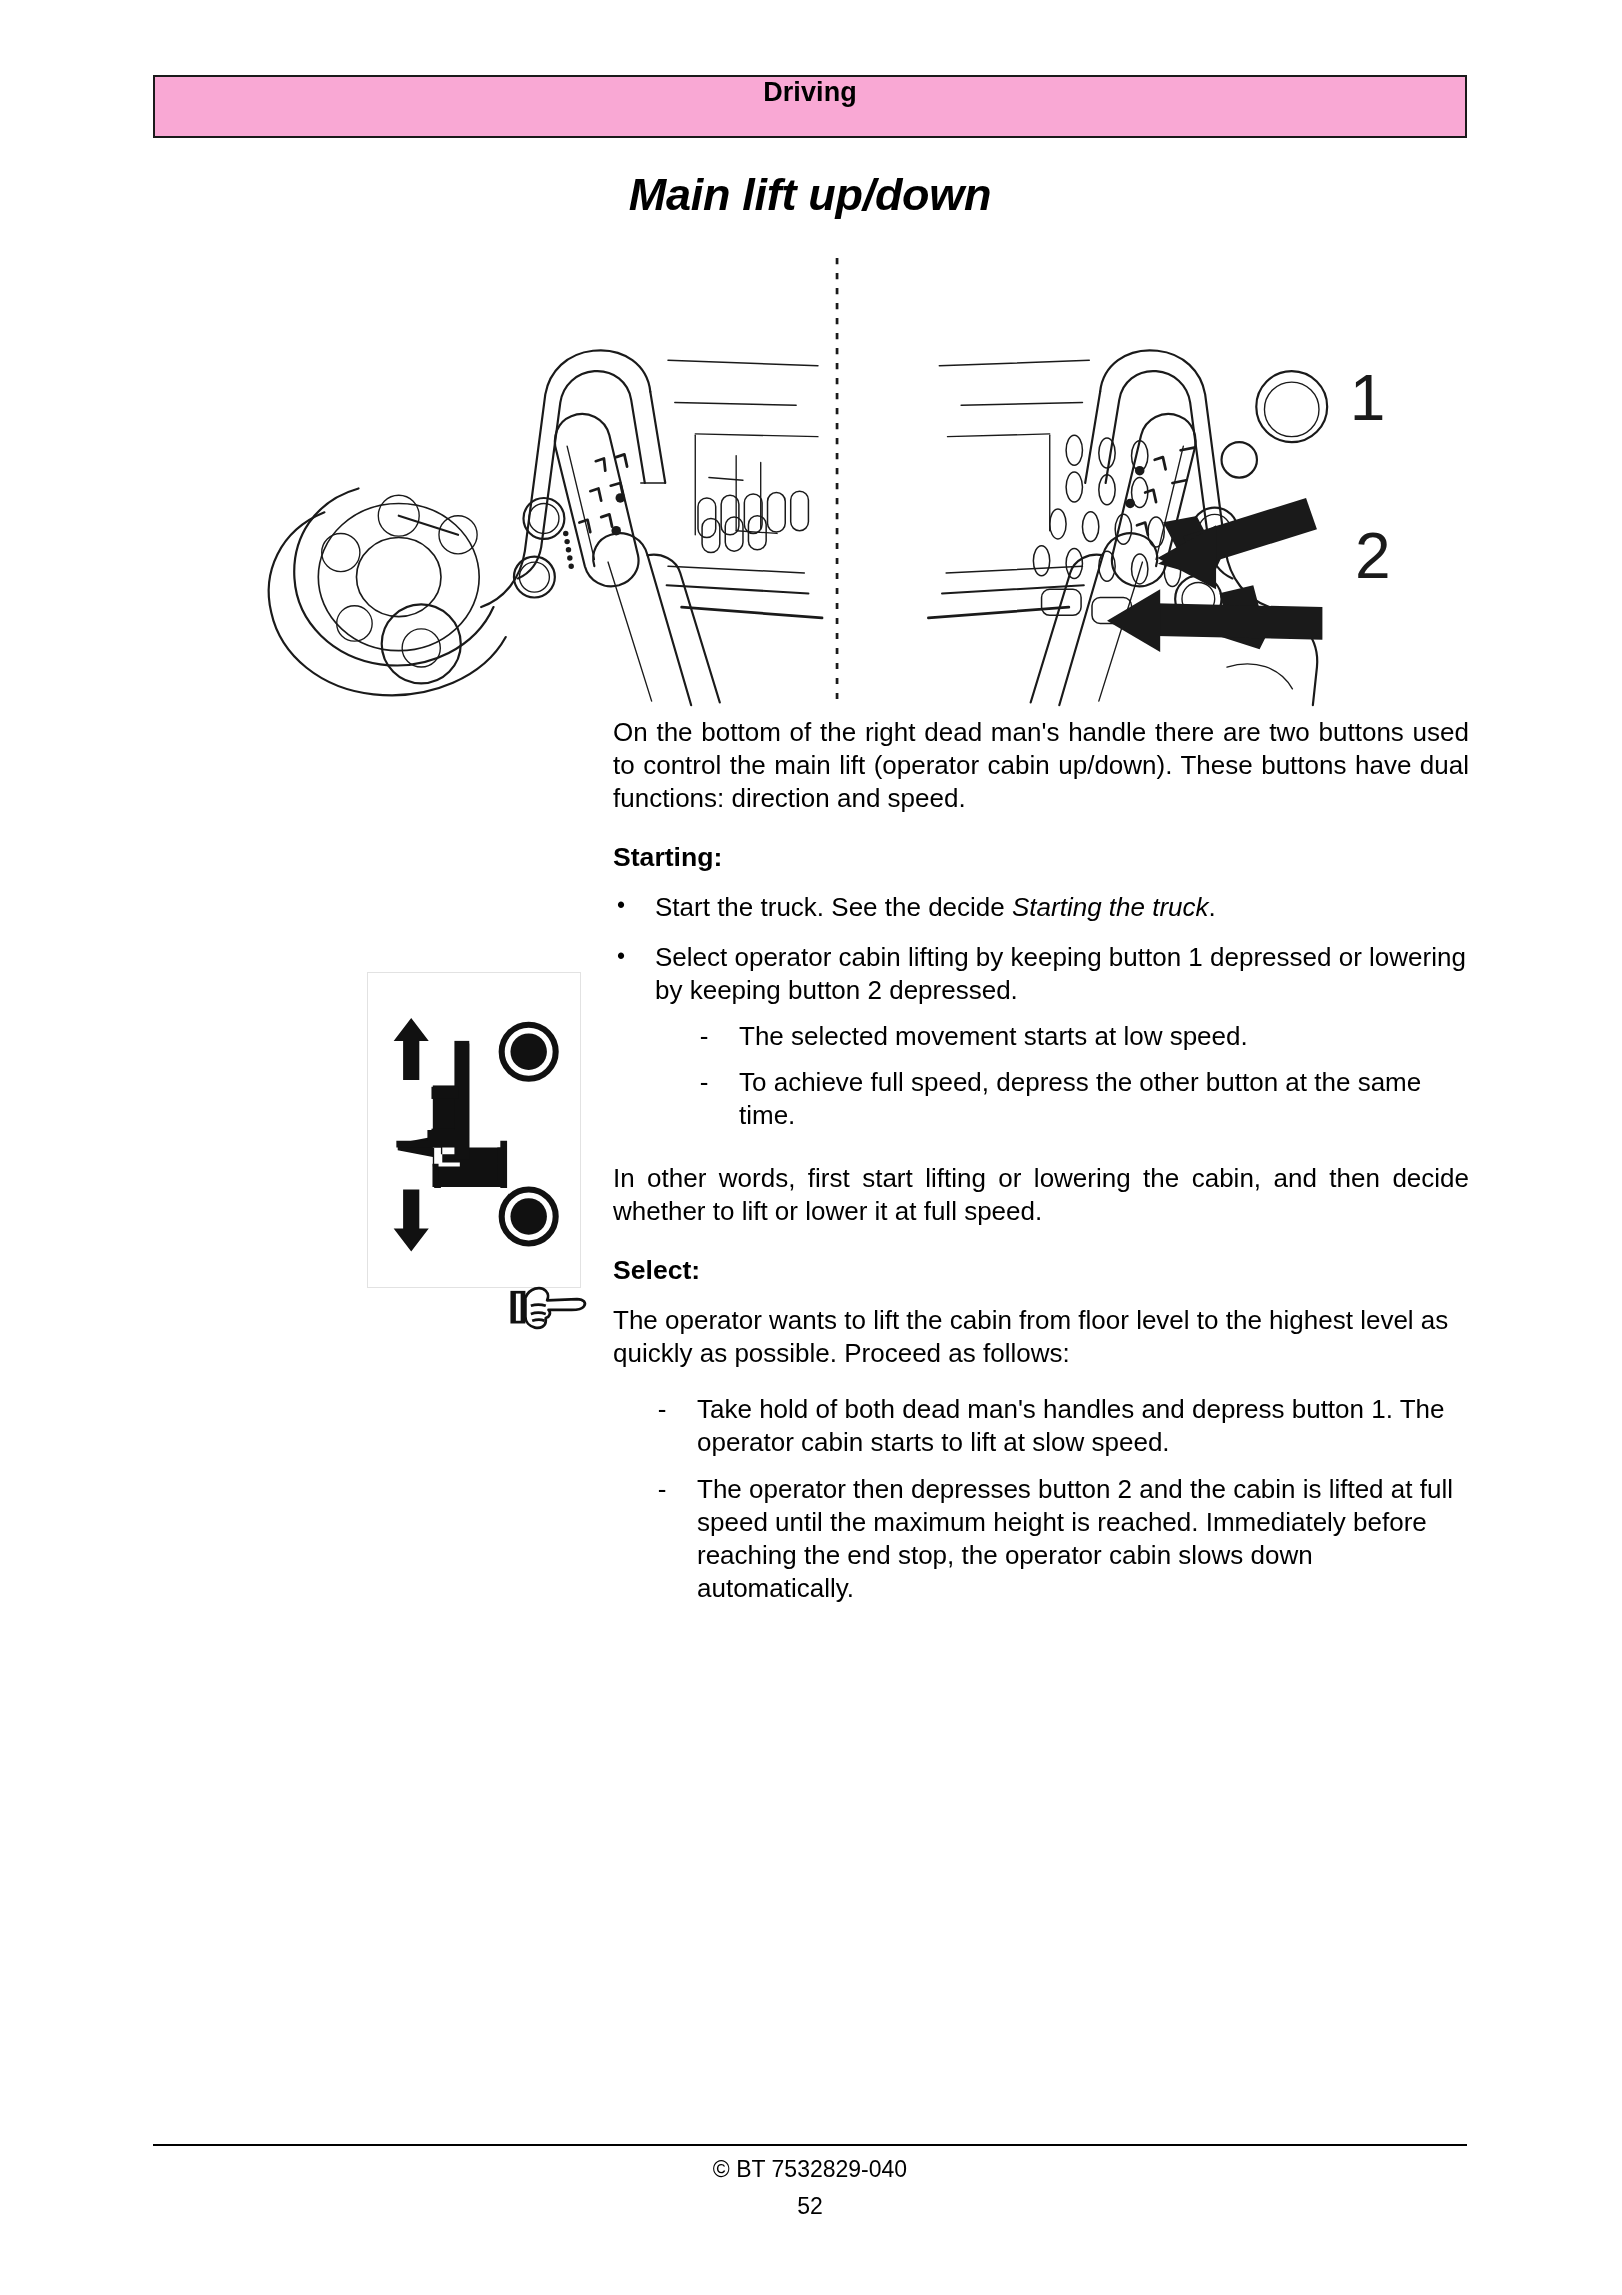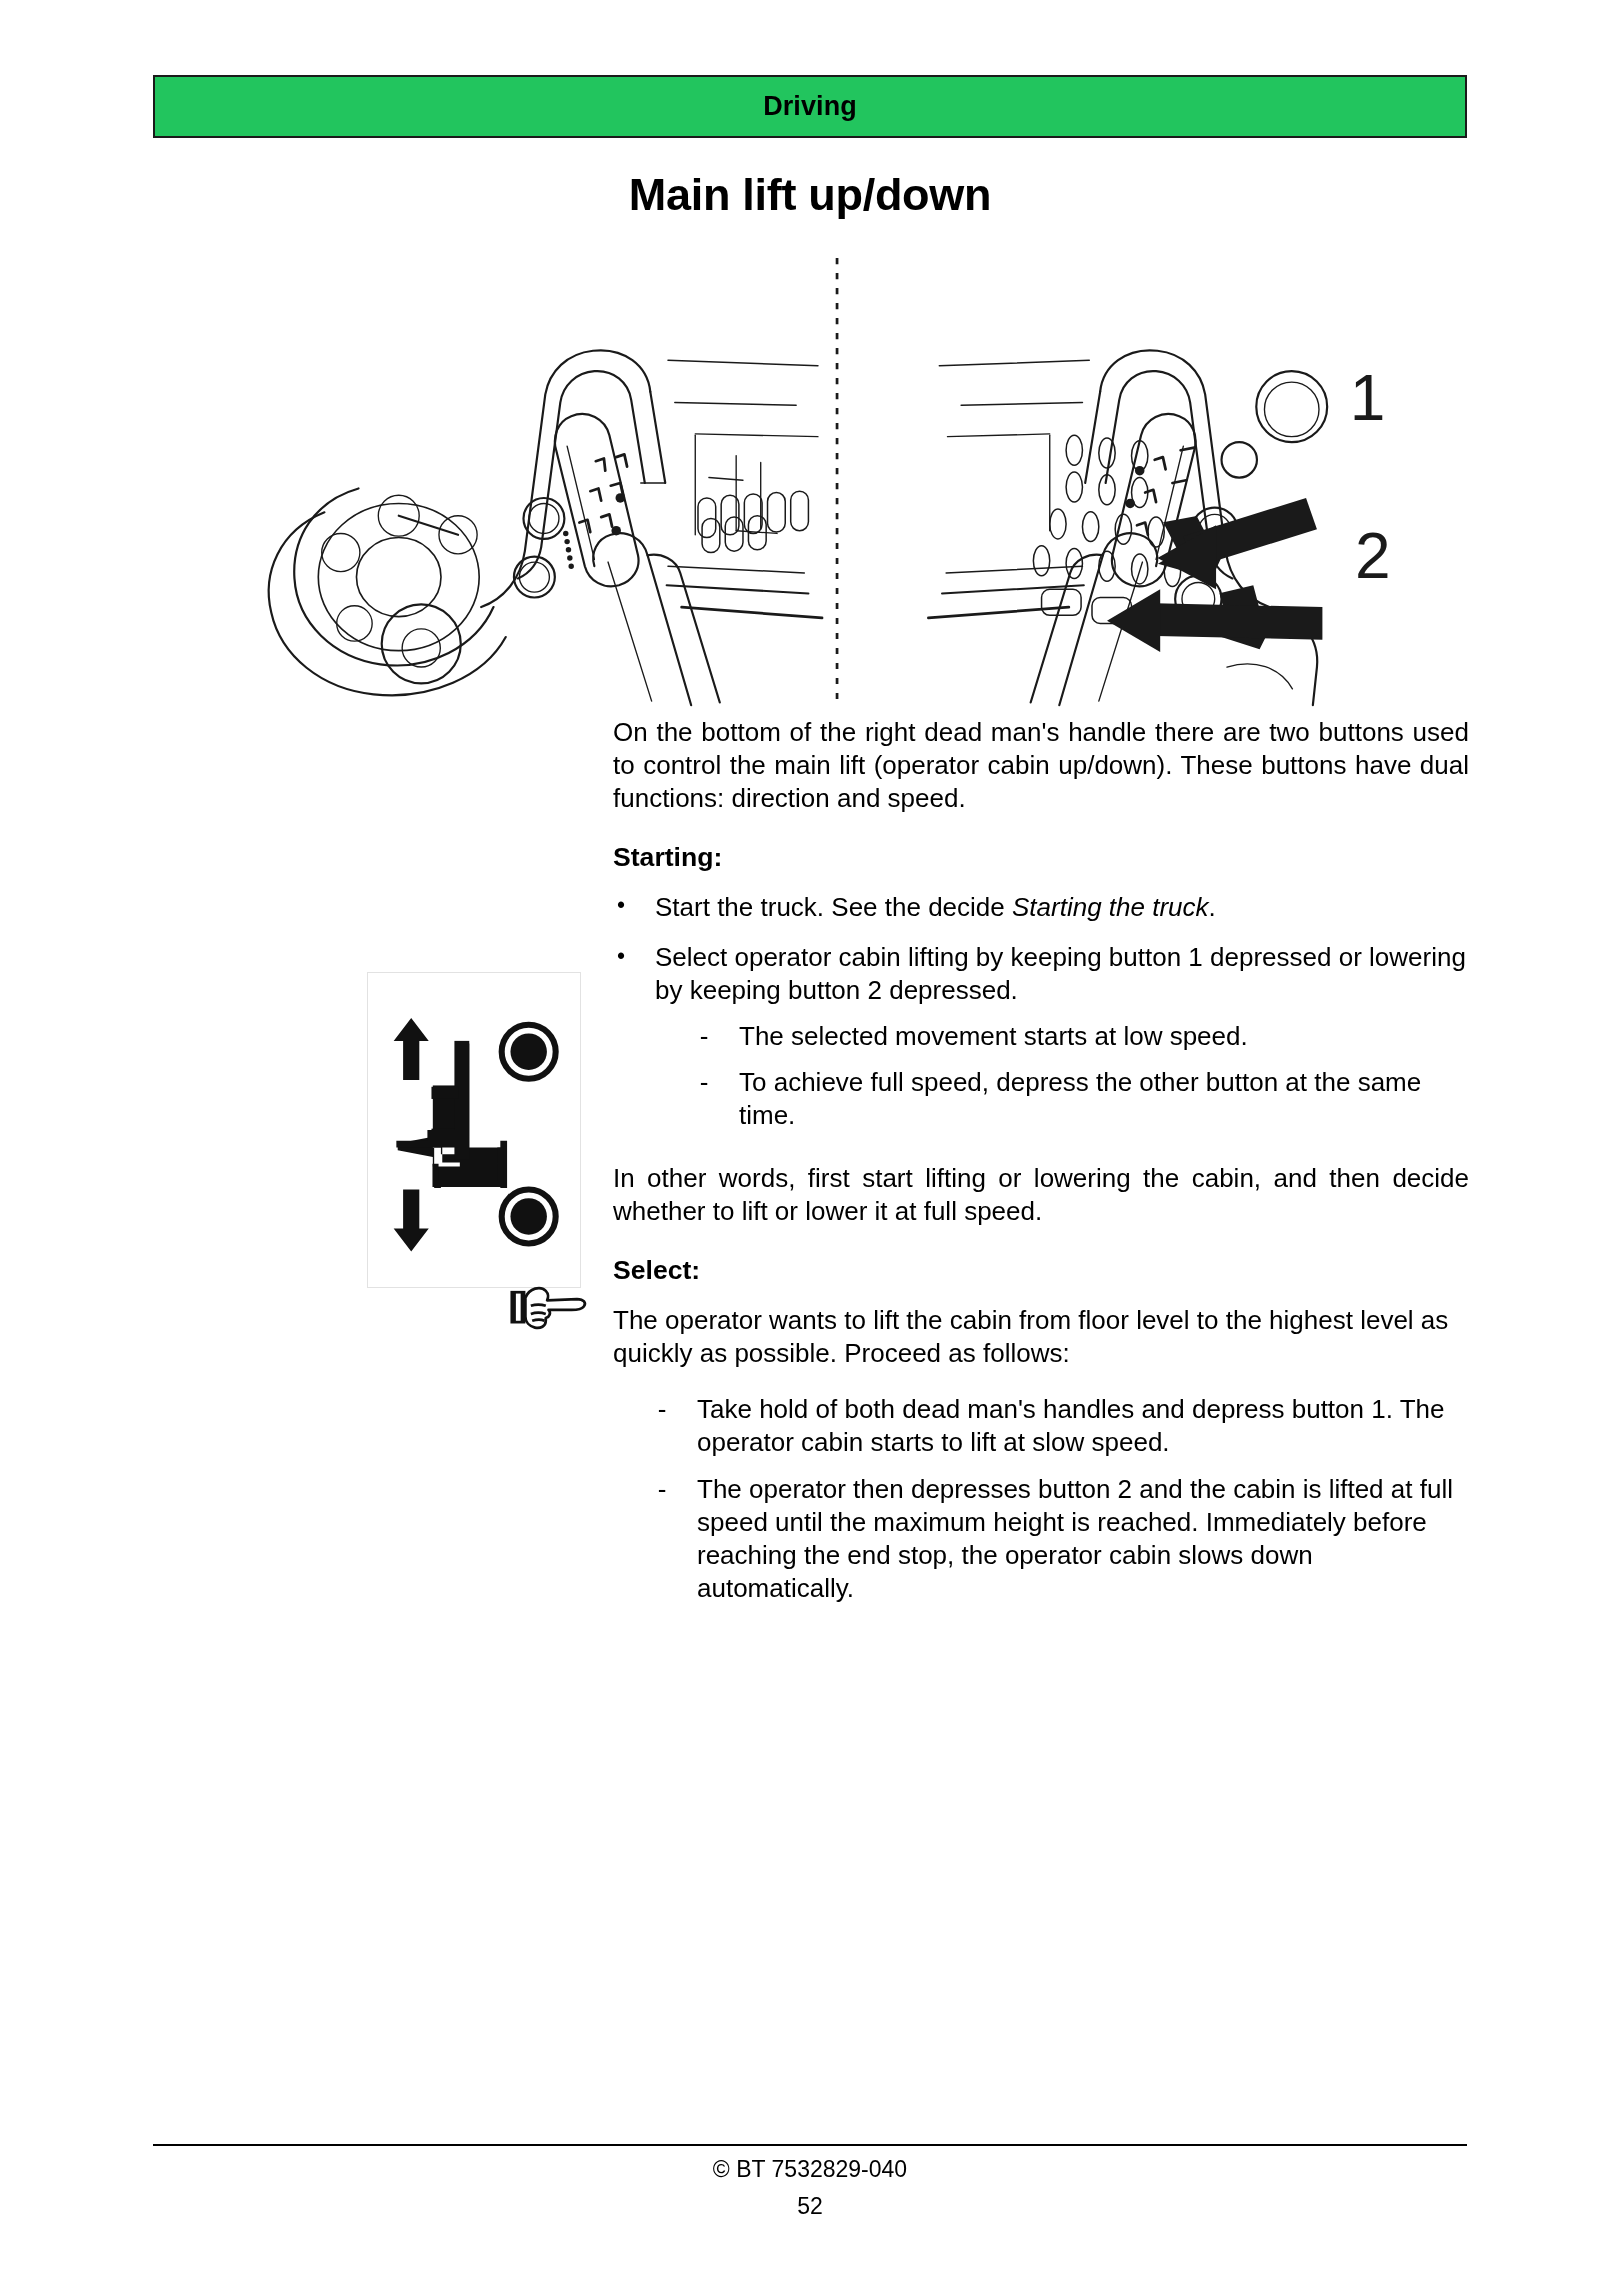--- a/index.html
+++ b/index.html
@@ -24,43 +24,44 @@
   }
 
   
   .header-box {
     position: absolute;
     left: 153px;
     top: 75px;
     width: 1314px;
     height: 63px;
     border: 2px solid #1a1a1a;
-    background: #22c55e;
+    background: #f9a8d4;
     box-sizing: border-box;
     display: flex;
-    align-items: center;
+    align-items: flex-start;
     justify-content: center;
   }
   .header-title {
     font-size: 27px;
     font-weight: bold;
     letter-spacing: 0.1px;
     color: #000;
   }
 
   
   .page-title {
     position: absolute;
     left: 153px;
     top: 169px;
     width: 1314px;
     text-align: center;
     font-size: 45px;
     font-weight: bold;
     letter-spacing: -0.3px;
+    font-style: italic;
   }
 
   
   .figure {
     position: absolute;
     left: 259px;
     top: 258px;
     width: 1227px;
     height: 450px;
   }

